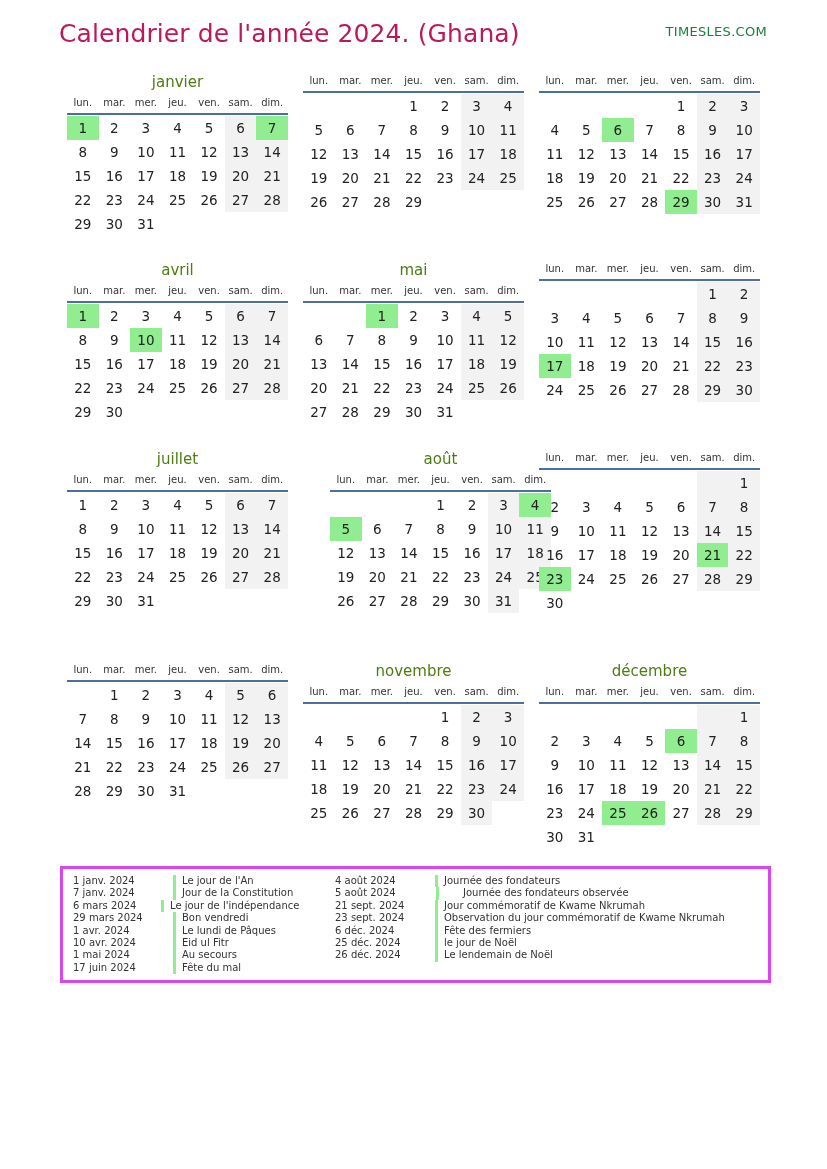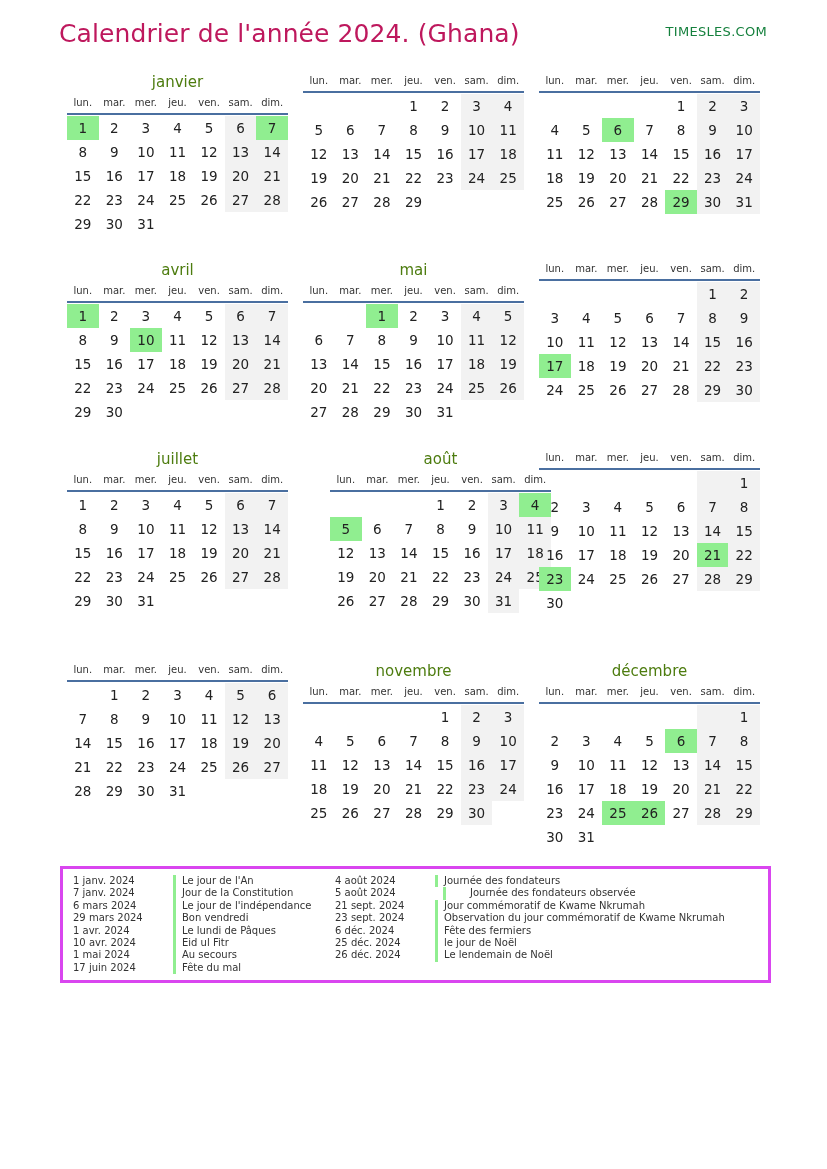--- a/index.html
+++ b/index.html
@@ -631,21 +631,21 @@
       <div class="lrow">
         <span class="ldate">1 janv. 2024</span>
         <span class="lname" style="left: 100px;">Le jour de l'An</span>
       </div>
       <div class="lrow">
         <span class="ldate">7 janv. 2024</span>
         <span class="lname" style="left: 100px;">Jour de la Constitution</span>
       </div>
       <div class="lrow">
         <span class="ldate">6 mars 2024</span>
-        <span class="lname" style="left: 100px;">Le jour de l'indépendance</span>
+        <span class="lname" style="left: 88px;">Le jour de l'indépendance</span>
       </div>
       <div class="lrow">
         <span class="ldate">29 mars 2024</span>
         <span class="lname" style="left: 100px;">Bon vendredi</span>
       </div>
       <div class="lrow">
         <span class="ldate">1 avr. 2024</span>
         <span class="lname" style="left: 100px;">Le lundi de Pâques</span>
       </div>
       <div class="lrow">
@@ -661,21 +661,21 @@
         <span class="lname" style="left: 100px;">Fête du mal</span>
       </div>
     </div>
   <div class="lcol" id="lcol-right" style="left:272px;">
       <div class="lrow">
         <span class="ldate">4 août 2024</span>
         <span class="lname" style="left: 100px;">Journée des fondateurs</span>
       </div>
       <div class="lrow">
         <span class="ldate">5 août 2024</span>
-        <span class="lname" style="left: 108px; padding-left: 24px;">Journée des fondateurs observée</span>
+        <span class="lname" style="left: 101px; padding-left: 24px;">Journée des fondateurs observée</span>
       </div>
       <div class="lrow">
         <span class="ldate">21 sept. 2024</span>
         <span class="lname" style="left: 100px;">Jour commémoratif de Kwame Nkrumah</span>
       </div>
       <div class="lrow">
         <span class="ldate">23 sept. 2024</span>
         <span class="lname" style="left: 100px;">Observation du jour commémoratif de Kwame Nkrumah</span>
       </div>
       <div class="lrow">

